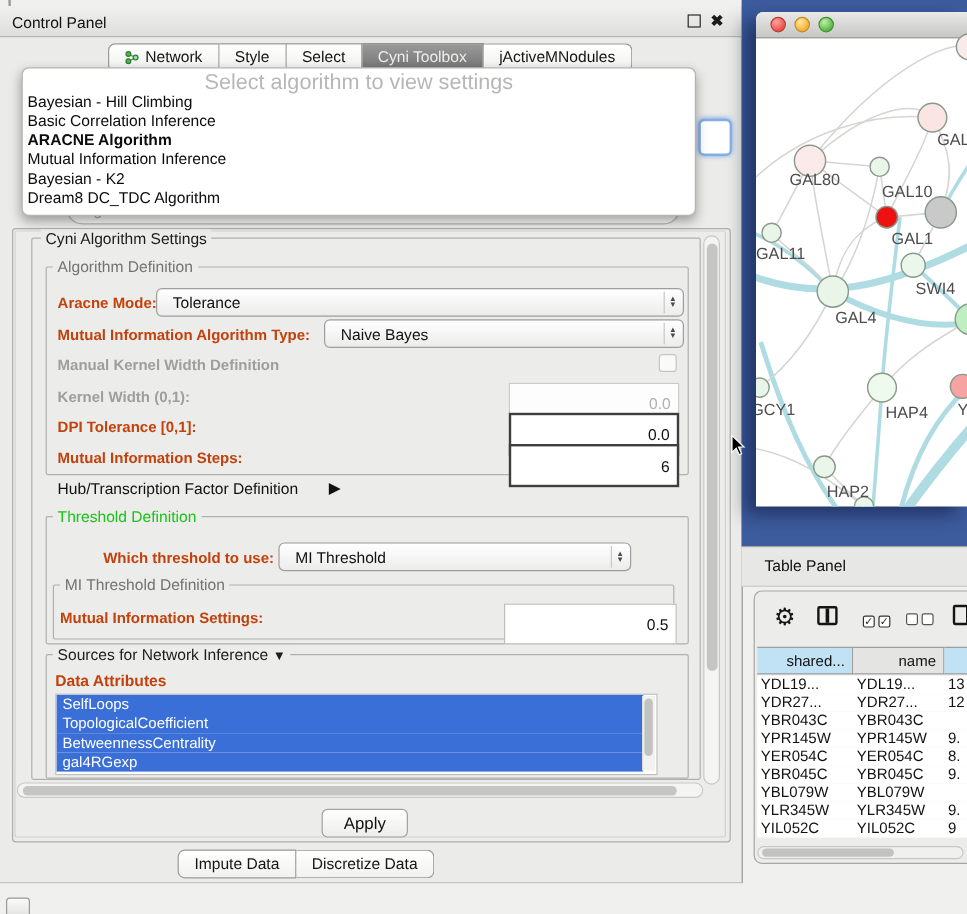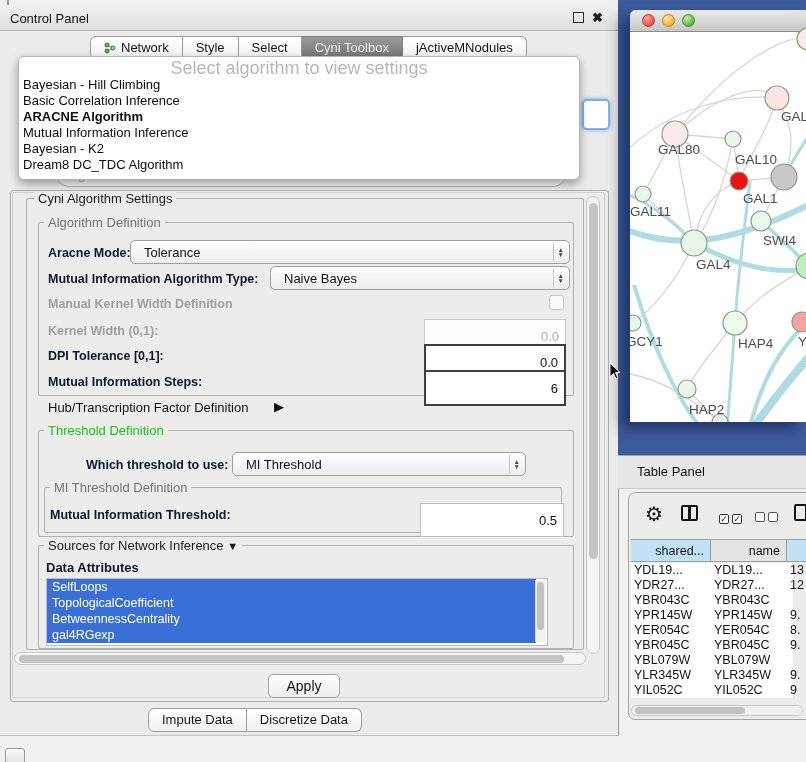--- a/index.html
+++ b/index.html
@@ -31,21 +31,21 @@
   .ghost-focus{left:582px;top:99px;width:24px;height:27px;border:2px solid #84aee4;border-radius:5px;
                background:#fff;box-shadow:0 0 4px #7aa6e6;z-index:20;}
   
   .settings-panel{left:10px;top:190px;width:597px;height:510px;background:#ececea;border:1px solid #aeaeac;border-radius:3px;}
   .settings-inner{left:12px;top:192px;width:591px;height:504px;border:1px solid #d2d2d0;border-radius:2px;}
   .fieldset{border:1px solid #b0b0ae;border-radius:2px;}
   .legend{font-size:13px;background:#ececea;padding:0 4px;white-space:nowrap;z-index:5;}
   .legend.black{color:#1c1c1c;}
   .legend.blue{color:#737373;}
   .legend.green{color:#19c319;}
-  .lbl{font-size:12.5px;font-weight:bold;color:#0f172a;white-space:nowrap;}
+  .lbl{font-size:12.5px;font-weight:bold;color:#c2410c;white-space:nowrap;}
   .lbl.dis{color:#9e9e9e;}
   .plain{font-size:13px;color:#111;white-space:nowrap;}
   .combo{border:1px solid #9e9e9e;border-radius:5px;background:linear-gradient(#ffffff,#ececec);
          font-size:13px;color:#111;display:flex;align-items:center;padding-left:13px;box-sizing:border-box;}
   .combo .arrows{position:absolute;right:5px;top:2px;bottom:2px;display:flex;flex-direction:column;
          justify-content:center;color:#4a4a4a;font-size:6.5px;line-height:5.5px;border-left:1px solid #c8c8c8;padding-left:4px;}
   .tfield{background:#fff;border:1px solid #bebebc;font-size:13px;color:#111;text-align:right;
           padding:16px 6px;display:flex;align-items:center;justify-content:flex-end;box-sizing:border-box;}
   .tfield.strong{border:2px solid #3e3e3e;}
   .tfield.dis{color:#b0b0b0;border-color:#cacac8;background:#fdfdfd;}
@@ -79,21 +79,21 @@
               border-radius:7px 0 0 7px;overflow:hidden;}
   .tb-icon{position:absolute;color:#141414;}
   .cols-icon{width:17px;height:16px;border:2.5px solid #141414;border-radius:2px;box-sizing:border-box;}
   .cols-icon:after{content:"";position:absolute;left:5px;top:0;width:2.5px;height:100%;background:#141414;}
   .cb{display:inline-block;width:10px;height:10px;border:1.6px solid #333;border-radius:2px;box-sizing:border-box;
       font-size:9px;line-height:8px;text-align:center;color:#222;margin-right:3px;background:#fff;}
   .cb.off{border-color:#555;}
   .page-icon{width:13px;height:17px;border:2.5px solid #141414;border-radius:2px;box-sizing:border-box;}
   .thead{position:absolute;top:46px;height:23px;font-size:12.5px;color:#111;display:flex;align-items:center;
          justify-content:flex-end;padding-right:6px;box-sizing:border-box;border:1px solid #9e9e9c;border-left:none;}
-  .trow{position:absolute;left:2px;width:162px;height:15px;background:#fff;}
+  .trow{position:absolute;left:2px;width:176px;height:15px;background:#fff;}
   .tcell{position:absolute;top:0;height:15px;font-size:12.5px;color:#121212;line-height:15px;overflow:hidden;white-space:nowrap;}
   .tbl-hscroll{position:absolute;left:2px;bottom:3px;width:172px;height:11px;background:#f0f0ee;border:1px solid #c6c6c4;border-radius:6px;box-sizing:border-box;}
   .tbl-hthumb{position:absolute;left:3px;top:1px;width:110px;height:7px;background:#c2c2c0;border-radius:4px;}
   .cursor{z-index:60;}
 </style>
 </head>
 <body>
 
 <div class="abs top-tick"></div>
 <div class="abs cp-window"></div>
@@ -167,21 +167,21 @@
 <div class="abs legend green" style="left:44px;top:423px;">Threshold Definition</div>
 
 <div class="abs lbl" style="left:86px;top:458px;">Which threshold to use:</div>
 <div class="abs combo" style="left:232px;top:452px;width:294px;height:24px;">
   <span>MI Threshold</span>
   <span class="arrows">▲<br>▼</span>
 </div>
 
 <div class="abs fieldset" style="left:44px;top:487px;width:516px;height:44px;"></div>
 <div class="abs legend blue" style="left:50px;top:480px;">MI Threshold Definition</div>
-<div class="abs lbl" style="left:50px;top:508px;">Mutual Information Threshold:</div>
+<div class="abs lbl" style="left:50px;top:508px;">Mutual Information Settings:</div>
 <div class="abs tfield" style="left:420px;top:503px;width:144px;height:23px;">0.5</div>
 
 <div class="abs fieldset" style="left:38px;top:545px;width:534px;height:102px;"></div>
 <div class="abs legend black" style="left:44px;top:538px;">
   <span>Sources for Network Inference</span>
   <span style="font-size:11px;">▼</span>
 </div>
 <div class="abs lbl" style="left:46px;top:560px;font-size:13px;">Data Attributes</div>
 <div class="abs attr-list" id="attr-list">
   <div class="list-vscroll">

